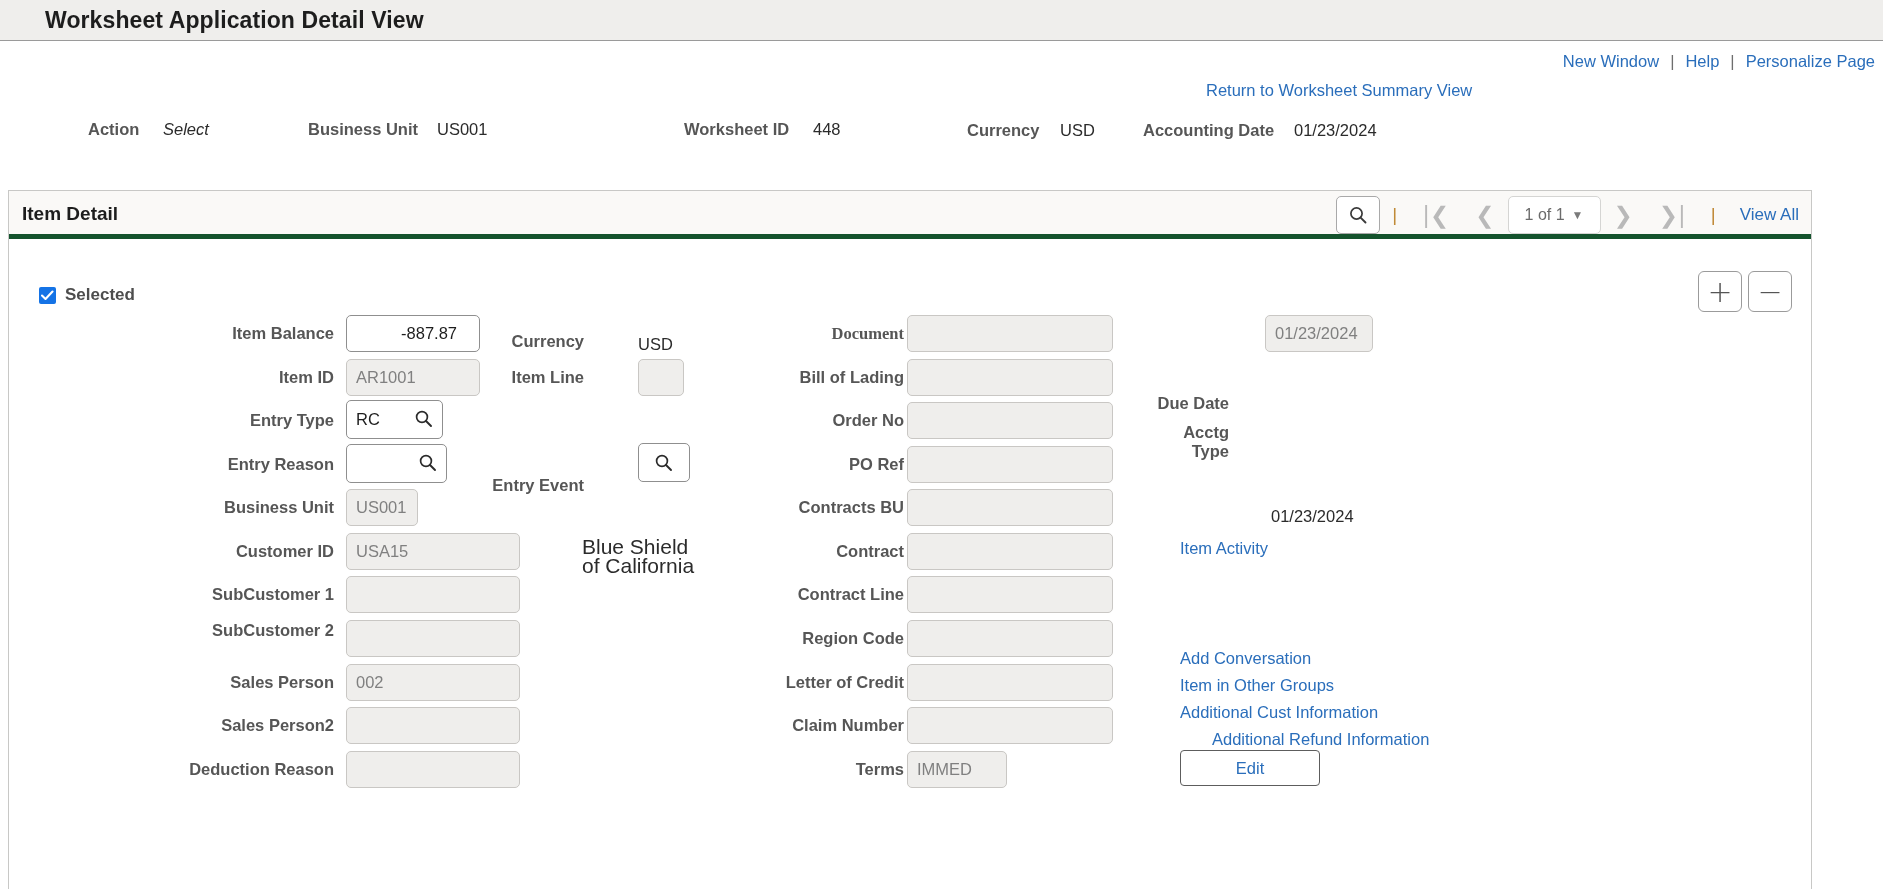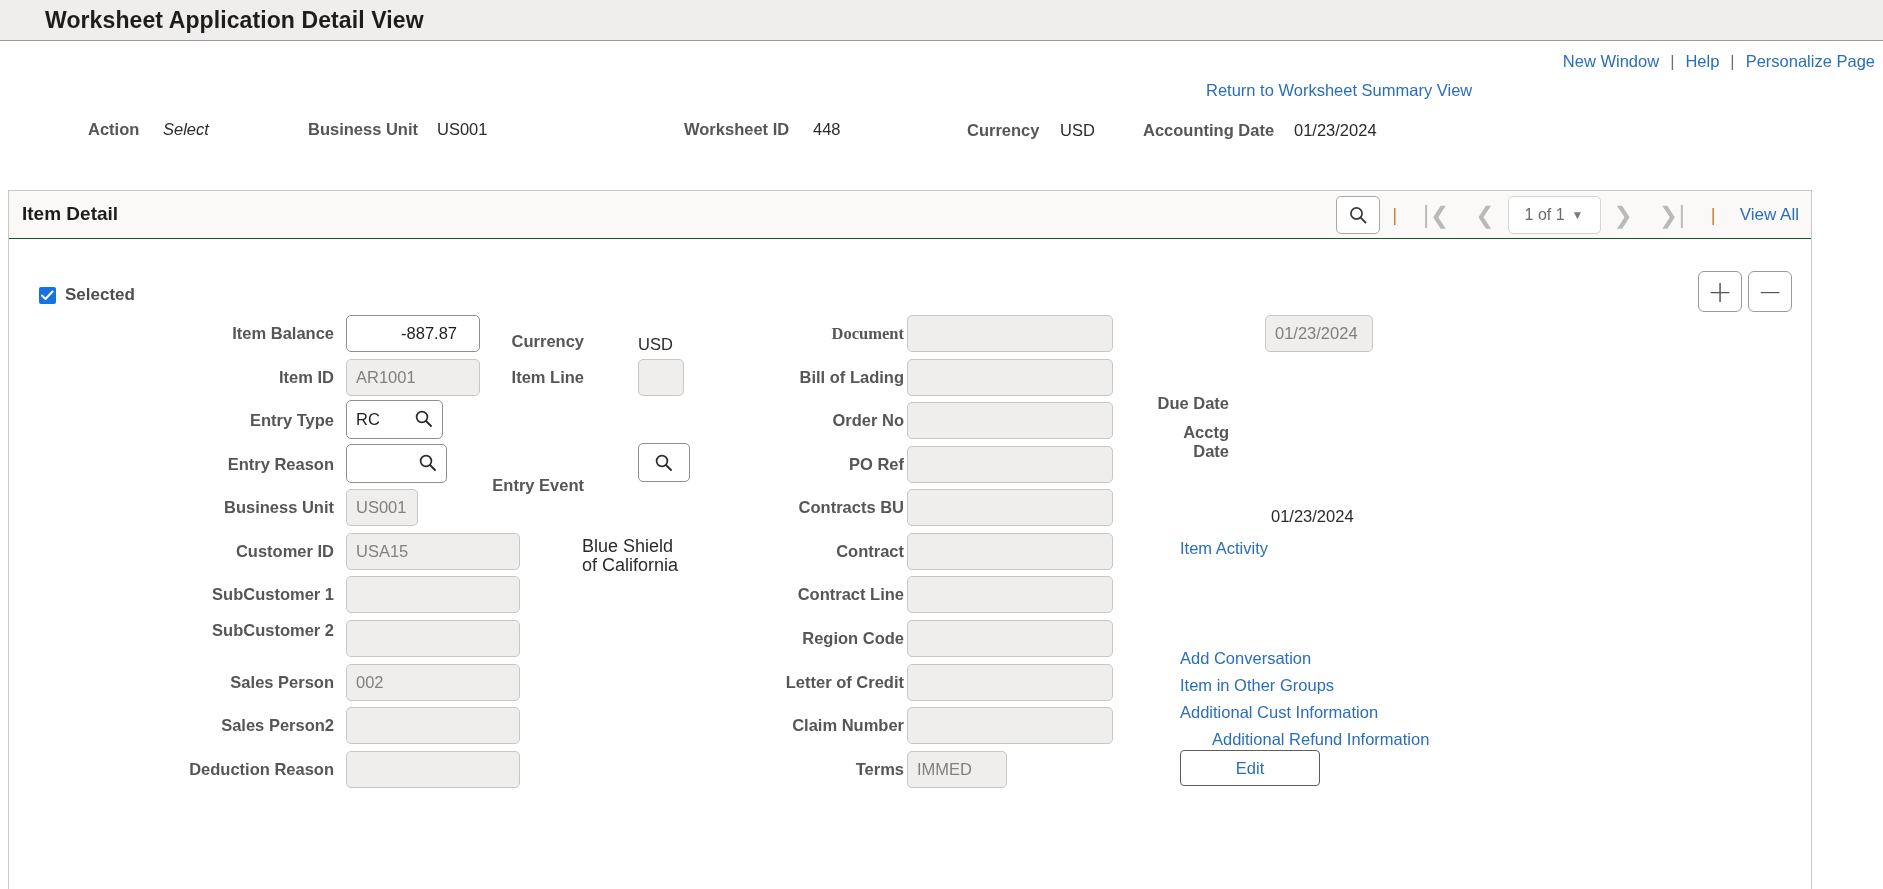--- a/index.html
+++ b/index.html
@@ -49,21 +49,21 @@
     position: absolute; font-size: 16.5px; color: #2b2b2b; white-space: nowrap;
   }
 
   
   .panel {
     position: absolute; left: 8px; top: 190px; width: 1804px; height: 699px;
     border: 1px solid #c8c8c6; border-bottom: none; background: #fff;
   }
   .panel-head {
     position: relative; height: 48px; background: #faf9f7;
-    border-bottom: 1px solid #14532d;
+    border-bottom: 5px solid #14532d;
   }
   .panel-head .ptitle {
     position: absolute; left: 13px; top: 12px;
     font-size: 19px; font-weight: bold; color: #1d1d1d;
   }
   .pager { position: absolute; right: 12px; top: 0; height: 48px; display: flex; align-items: center; }
   .pg-search {
     width: 44px; height: 38px; border: 1px solid #a9a9a9; border-radius: 5px;
     background: #fff; display: flex; align-items: center; justify-content: center;
     cursor: pointer;
@@ -135,21 +135,21 @@
   .rlink {
     position: absolute; font-size: 16.5px; color: #2a6ebb; text-decoration: none;
     white-space: nowrap; cursor: pointer;
   }
   .editbtn {
     position: absolute; width: 140px; height: 36px; border: 1px solid #5d5d5d;
     border-radius: 4px; background: #fff; color: #2a6ebb; font-size: 16.5px;
     display: flex; align-items: center; justify-content: center; cursor: pointer;
   }
   .custname {
-    position: absolute; font-size: 18px; color: #2b2b2b; line-height: 19px;
+    position: absolute; font-size: 21px; color: #2b2b2b; line-height: 19px;
   }
   svg { display: block; }
 </style>
 </head>
 <body>
 
 <div class="page">
 
   <div class="titlebar">
     <div class="title">Worksheet Application Detail View</div>
@@ -324,21 +324,21 @@
       <div class="flabel" style="left:700px; top:477px; width:195px;">Claim Number</div>
       <div class="finput" style="left:898px; top:468px; width:206px;"></div>
 
       <div class="flabel" style="left:700px; top:521px; width:195px;">Terms</div>
       <div class="finput" style="left:898px; top:512px; width:100px;">IMMED</div>
 
       <div class="finput" style="left:1256px; top:76px; width:108px;">01/23/2024</div>
 
       <div class="flabel" style="left:1080px; top:155px; width:140px;">Due Date</div>
       <div class="flabel" style="left:1080px; top:184px; width:140px;">Acctg</div>
-      <div class="flabel" style="left:1080px; top:203px; width:140px;">Date</div>
+      <div class="flabel" style="left:1080px; top:203px; width:140px;">Type</div>
 
       <div class="ftext" style="left:1262px; top:268px;">01/23/2024</div>
 
       <a class="rlink" style="left:1171px; top:300px;">Item Activity</a>
 
       <a class="rlink" style="left:1171px; top:410px;">Add Conversation</a>
       <a class="rlink" style="left:1171px; top:437px;">Item in Other Groups</a>
       <a class="rlink" style="left:1171px; top:464px;">Additional Cust Information</a>
       <a class="rlink" style="left:1203px; top:491px;">Additional Refund Information</a>
 

